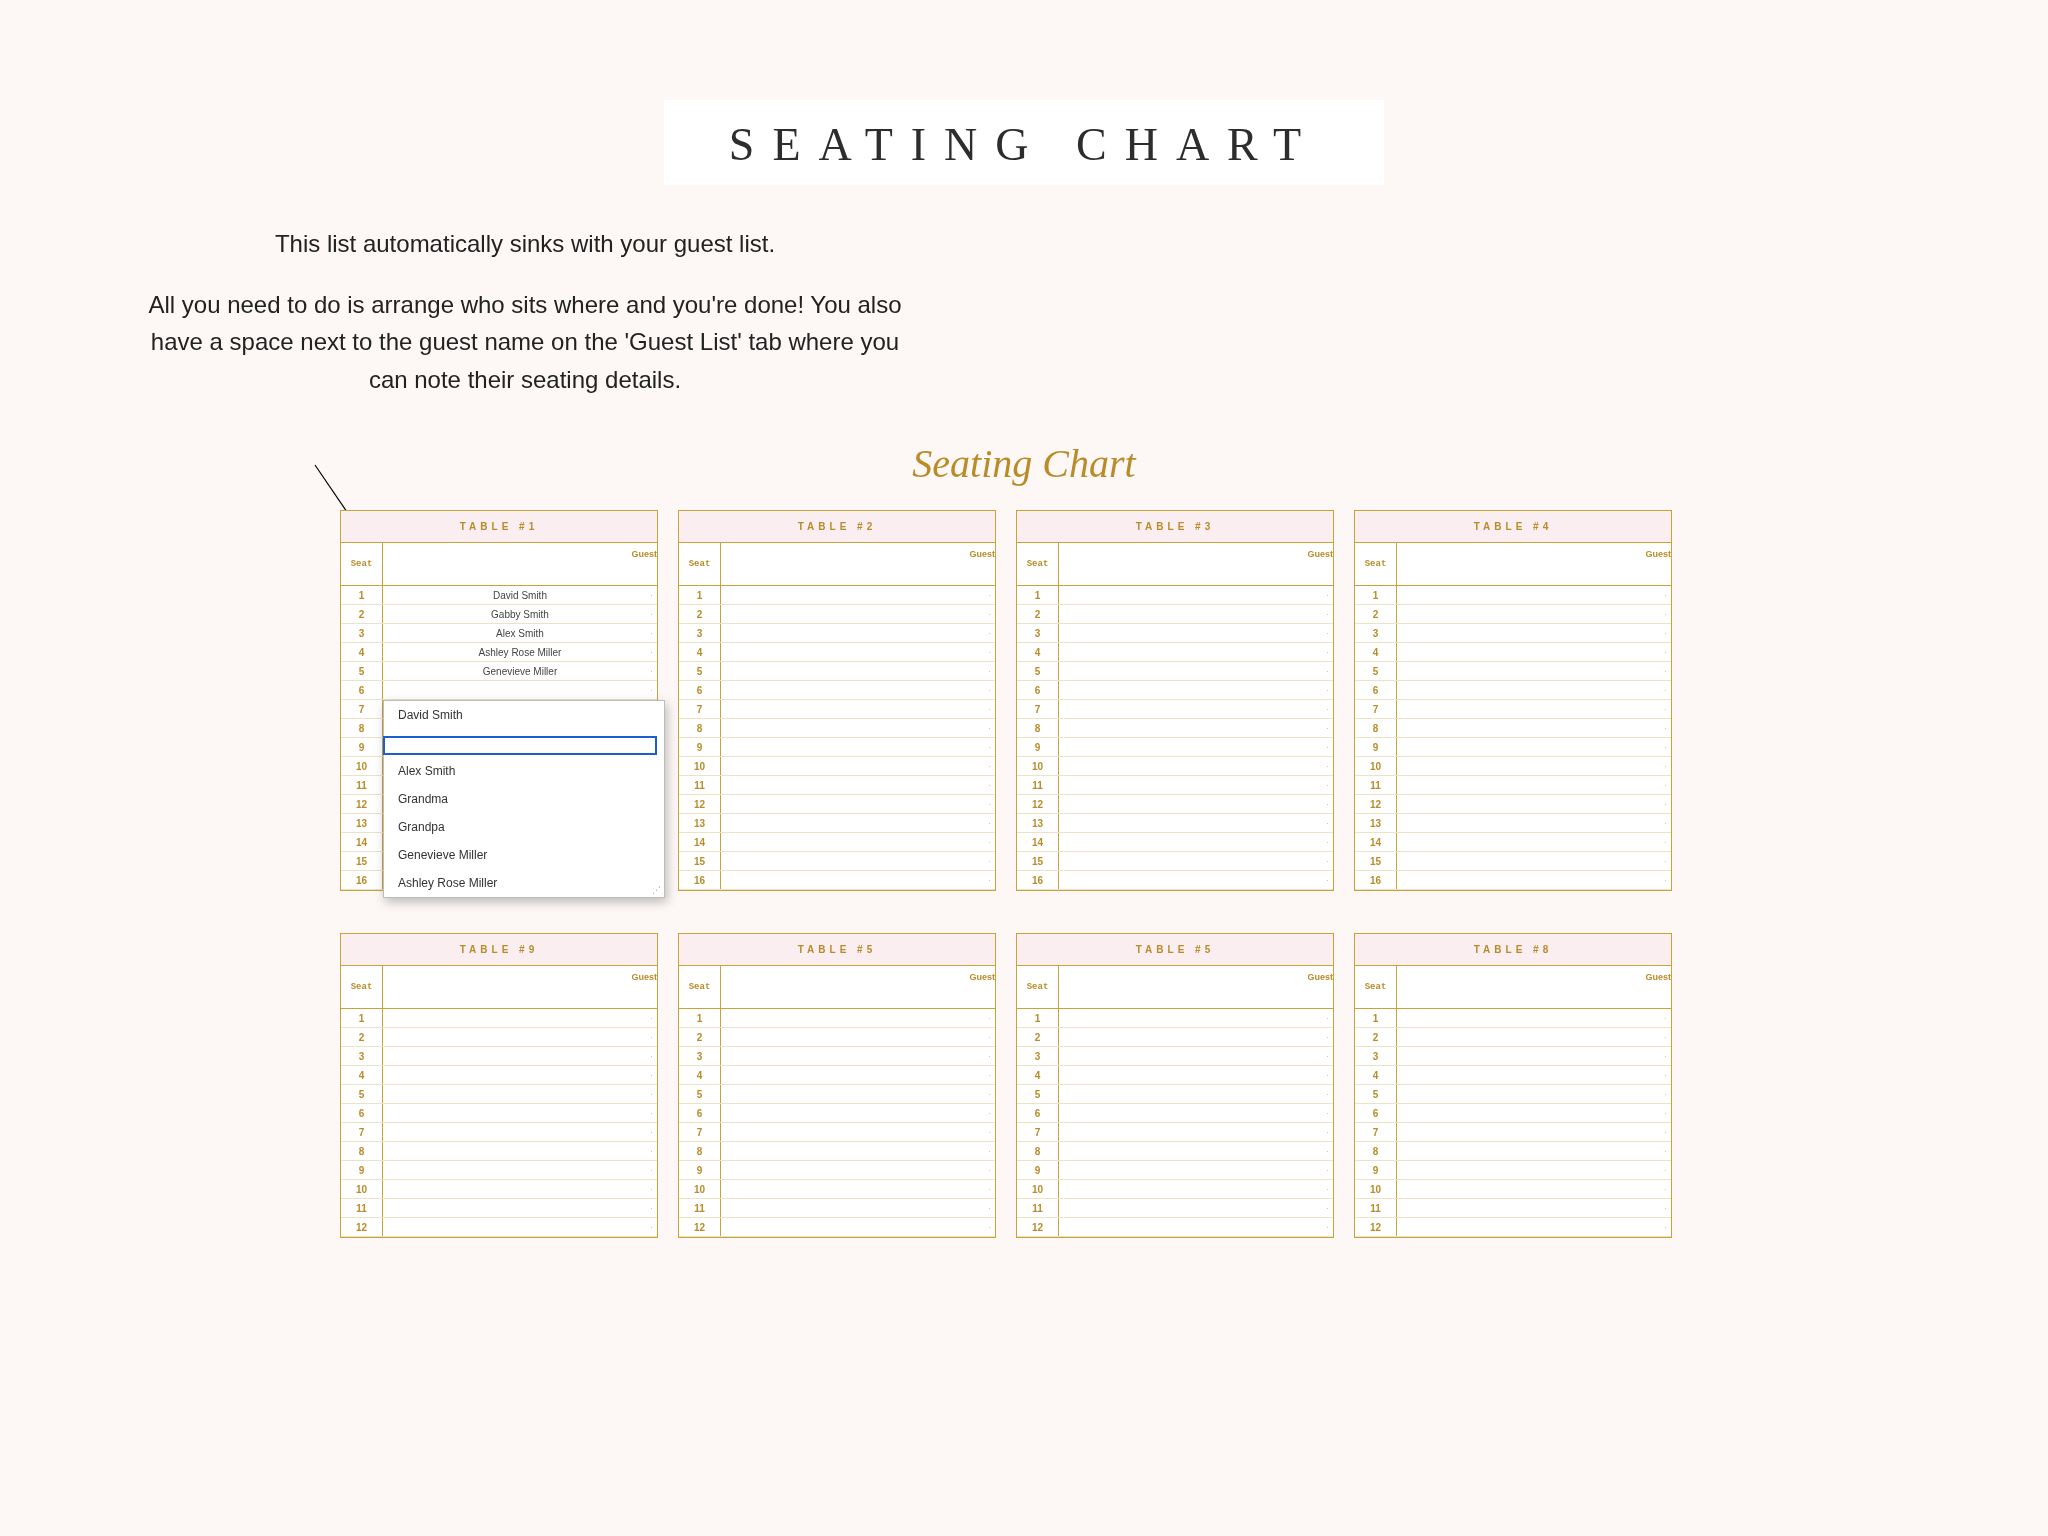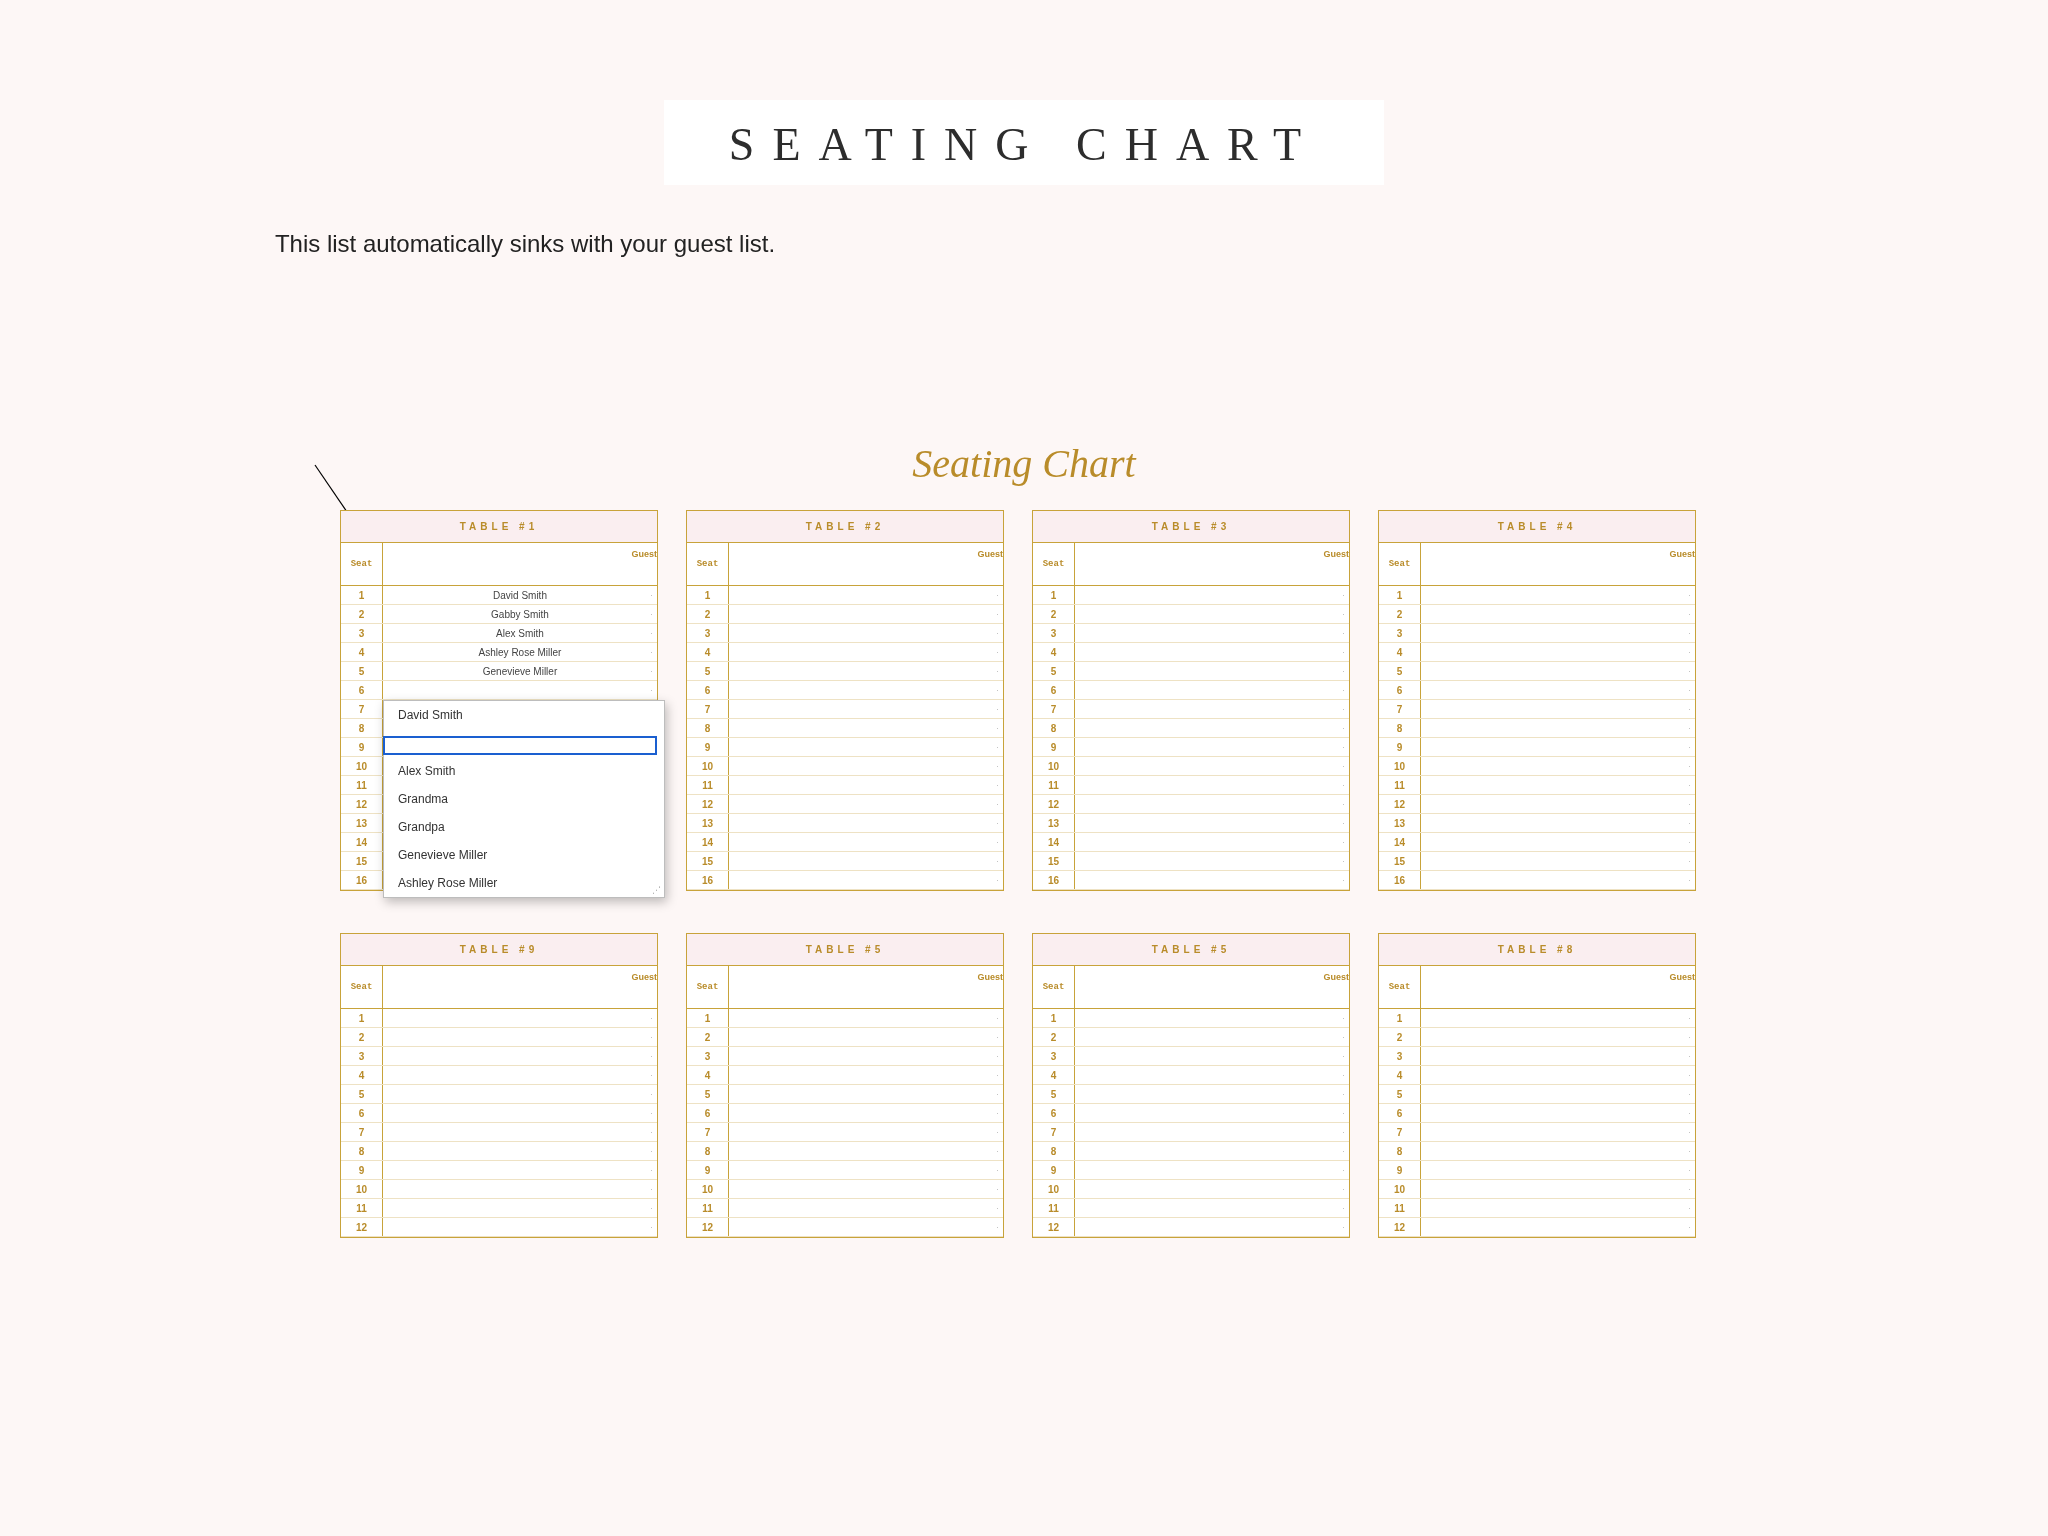--- a/index.html
+++ b/index.html
@@ -52,21 +52,21 @@
     pointer-events: none;
   }
   .tables-wrap {
     position: absolute;
     top: 510px;
     left: 340px;
     right: 120px;
   }
   .tables-row {
     display: flex;
-    gap: 28px;
+    gap: 20px;
     margin-bottom: 42px;
   }
   .tbl {
     border: 1.5px solid #c8a33a;
     background: #ffffff;
     width: 318px;
     font-size: 11px;
     position: relative;
   }
   .tbl-title {
@@ -160,20 +160,21 @@
 </style>
 </head>
 <body>
 
 <div class="page-title-box">
   <div class="page-title">SEATING CHART</div>
 </div>
 
 <div class="intro">
   <p>This list automatically sinks with your guest list.</p>
+  <p>All you need to do is arrange who sits where and you're done! You also have a space next to the guest name on the 'Guest List' tab where you can note their seating details.</p>
 </div>
 
 <div class="subtitle">Seating Chart</div>
 
 <svg class="arrow" width="120" height="140">
   <line x1="10" y1="5" x2="85" y2="115" stroke="#000" stroke-width="1.2"></line>
   <polyline points="78,104 85,115 73,113" fill="none" stroke="#000" stroke-width="1.2"></polyline>
 </svg>
 
 <div class="tables-wrap">

